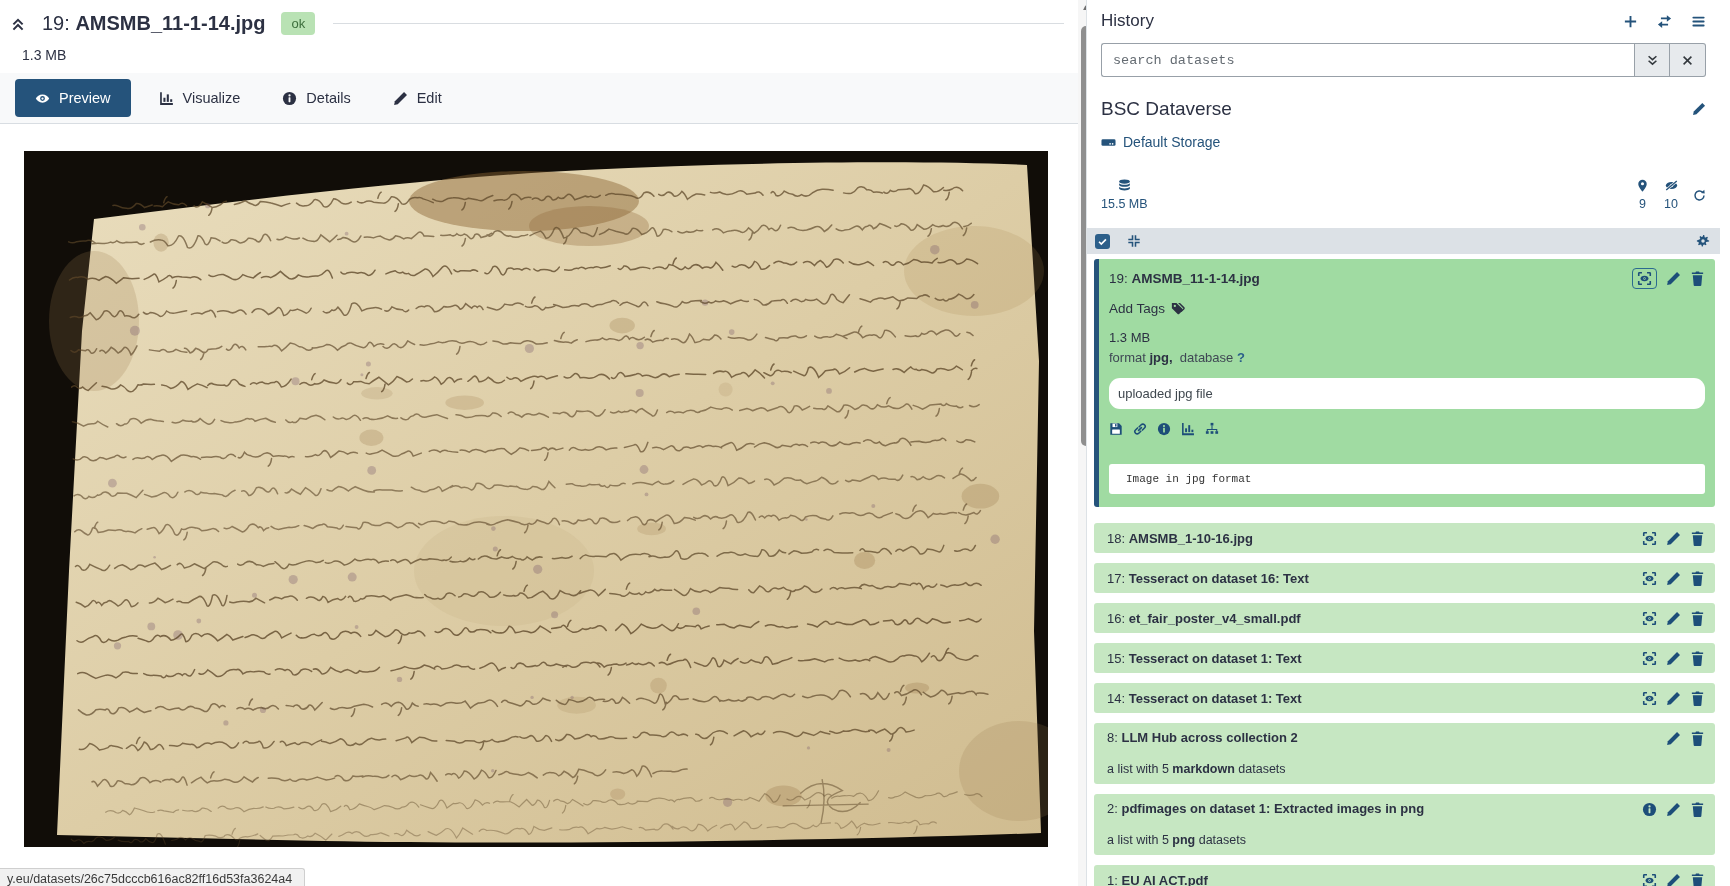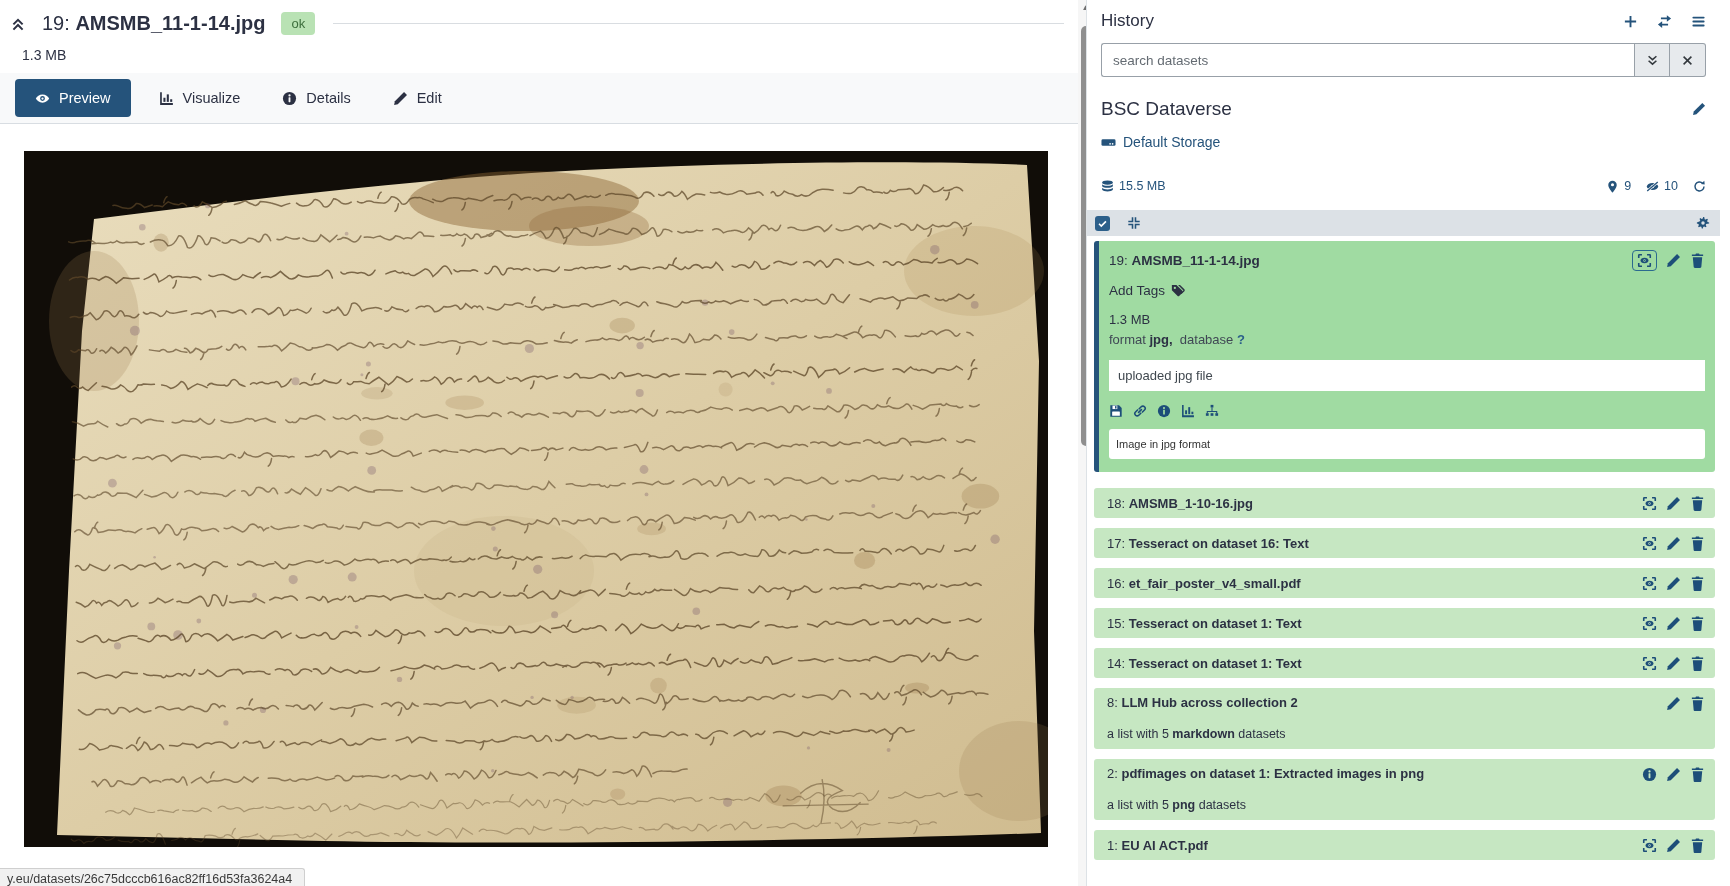--- a/index.html
+++ b/index.html
@@ -39,34 +39,34 @@
 
   
   .history-panel { position:absolute; left:1086px; top:0; width:634px; height:886px;
     background:#fff; border-left:1px solid #dde2e6; }
   .h-row1 { display:flex; align-items:center; padding:0 14px; margin-top:9px; height:24px; }
   .h-title { font-size:17px; font-weight:400; }
   .h-row1 .spacer, .h-row3 .spacer, .stats .spacer, .sel-bar .spacer { flex:1; }
   .top-ic { width:15px; height:15px; color:#24537b; margin-left:19px; cursor:pointer; }
   .search-row { display:flex; margin:10px 14px 0 14px; height:34px; }
   .search-row input { flex:1; border:1px solid #98a0a8; border-right:none; border-radius:3px 0 0 3px;
-    padding:0 11px; font-size:13.5px; color:#2c3143; font-family:Liberation Sans, sans-serif; outline:none; }
+    padding:0 11px; font-size:13.5px; color:#2c3143; font-family:Liberation Mono, monospace; outline:none; }
   .search-row input::placeholder { color:#646b72; }
   .sgrp-btn { width:36px; border:1px solid #98a0a8; background:#e7eaed; display:flex;
     align-items:center; justify-content:center; color:#33383d; cursor:pointer; }
   .sgrp-btn + .sgrp-btn { border-left:none; border-radius:0 3px 3px 0; }
   .sgrp-btn .ic { width:13px; height:13px; }
   .h-row3 { display:flex; align-items:center; padding:0 14px; margin-top:21px; }
   .h-name { font-size:19px; font-weight:400; }
   .edit-hist { width:14px; height:14px; color:#24537b; cursor:pointer; }
   .storage-link { display:flex; align-items:center; gap:7px; margin:14px 14px 0 14px;
     color:#25537b; font-size:14px; cursor:pointer; width:max-content; }
   .storage-link .ic { width:15px; height:15px; }
   .stats { display:flex; align-items:center; margin:29px 14px 0 14px; font-size:12.5px; color:#25537b; }
-  .stats .grp { display:flex; align-items:center; gap:5px; margin-left:15px; cursor:pointer; }
+  .stats .grp { display:flex; align-items:center; gap:5px; margin-left:15px; cursor:pointer;flex-direction:column; }
   .stats .grp.first { margin-left:0; }
   .stats .ic { width:13px; height:13px; }
   .sel-bar { display:flex; align-items:center; margin-top:17px; height:26px; background:#dce1e6;
     padding:0 10px 0 8px; }
   .checkbox { width:15px; height:15px; background:#2c5f8a; border-radius:3px; display:flex;
     align-items:center; justify-content:center; cursor:pointer; }
   .checkbox svg { width:11px; height:11px; }
   .sel-bar .compress { width:14px; height:14px; color:#24537b; margin-left:17px; cursor:pointer; }
   .sel-bar .gear { width:14px; height:14px; color:#24537b; cursor:pointer; }
   .h-list { padding:0 5px 0 7px; }
@@ -78,26 +78,26 @@
   .ce-title b { font-weight:700; }
   .ce-actions { margin-left:auto; display:flex; align-items:center; gap:9px; }
   .act-ic { width:15px; height:15px; color:#1d4e79; cursor:pointer; display:block; }
   .act-frame { border:1.5px solid #2b6a8f; border-radius:4px; padding:2px 4px; display:flex; }
   .ce-tags { margin-top:12px; display:flex; align-items:center; gap:6px; cursor:pointer; width:max-content; }
   .ce-tags .ic { width:14px; height:14px; color:#2c3143; }
   .ce-size { margin-top:14px; font-size:13px; }
   .ce-format { margin-top:5px; font-size:13px; color:#3f4754; }
   .ce-format b { color:#2c3143; }
   .ce-format .qlink { color:#2a5f8a; font-weight:700; }
-  .ce-infobox { margin-top:13px; background:#fff; border-radius:0; padding:8px 9px;
+  .ce-infobox { margin-top:13px; background:#fff; border-radius:11px; padding:8px 9px;
     font-size:13px; color:#40484f; }
   .ce-iconrow { margin-top:13px; display:flex; align-items:center; gap:10px; }
   .ce-iconrow .act-ic { width:14px; height:14px; }
-  .ce-peek { margin-top:11px; background:#fff; border-radius:3px; padding:9px 7px;
-    font-family:Liberation Sans, sans-serif; font-size:11px; color:#333; }
+  .ce-peek { margin-top:28px; background:#fff; border-radius:3px; padding:9px 17px;
+    font-family:Liberation Mono, monospace; font-size:11px; color:#333; }
 
   
   .hi-row { margin-top:10px; background:#c6e7c2; border-radius:3px; height:30px; display:flex;
     align-items:center; padding:0 10px 0 13px; font-size:13px; cursor:pointer; position:relative; }
   .hi-row.first { margin-top:16px; }
   .hi-row.tall { height:61px; align-items:flex-start; padding-top:7px;gap:24px; }
   .hi-title b { font-weight:700; }
   .hi-actions { margin-left:auto; display:flex; align-items:center; gap:9px; }
   .hi-row.tall .hi-actions { margin-top:1px; }
   .hi-sub { position:absolute; left:13px; bottom:8px; font-size:12.5px; color:#2c3143; }

